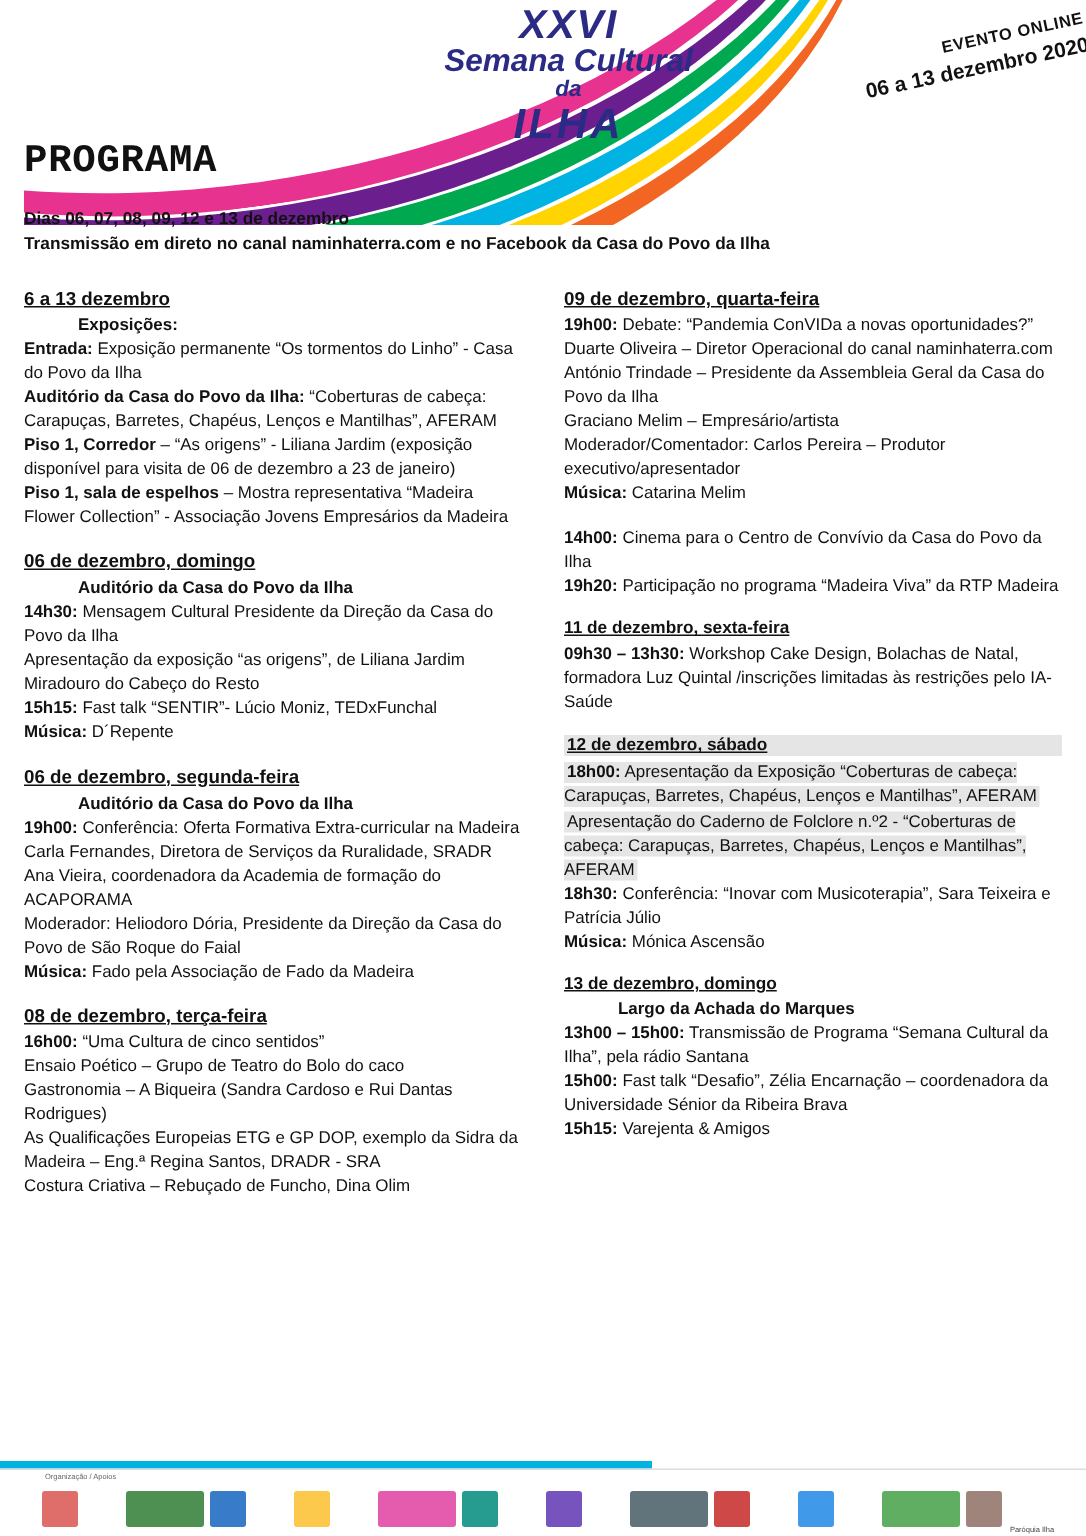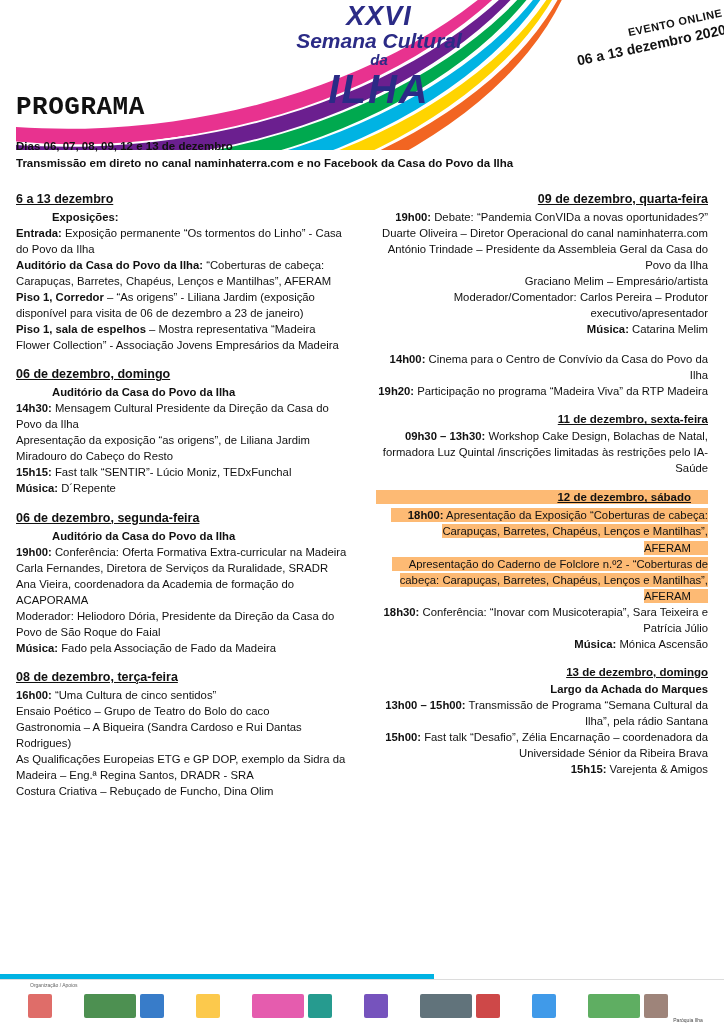--- a/index.html
+++ b/index.html
@@ -61,21 +61,21 @@
     font-style: italic;
     color: #2b2b86;
   }
   .t-da {
     font-size: 15px;
     font-weight: bold;
     font-style: italic;
     color: #2b2b86;
   }
   .t-ilha {
-    font-size: 40px;
+    font-size: 28px;
     font-weight: bold;
     font-style: italic;
     color: #2b2b86;
     letter-spacing: 2px;
   }
   .online-block {
     position: absolute;
     right: 14px;
     top: 22px;
     text-align: right;
@@ -115,21 +115,21 @@
     top: 192px;
     width: 694px;
     height: 790px;
   }
   .col {
     position: absolute;
     top: 0;
     width: 332px;
   }
   .col-left { left: 0; }
-  .col-right { left: 360px; text-align: right; }
+  .col-right { left: 360px; }
 
   .sec { margin-bottom: 14px; }
   .sec-head {
     font-size: 12.5px;
     font-weight: bold;
     text-decoration: underline;
     margin-bottom: 3px;
     color: #111;
   }
   .sec-head.small {
@@ -141,22 +141,22 @@
     color: #111;
   }
   .line b { font-weight: bold; }
   .sub-strong {
     font-size: 11.3px;
     font-weight: bold;
     line-height: 1.42;
     padding-left: 36px;
   }
   .highlight {
-    background: #fdba74;
-    padding: 1px 17px;
+    background: #e5e5e5;
+    padding: 1px 2px;
   }
 
   
   .footer {
     position: absolute;
     left: 0;
     bottom: 0;
     width: 724px;
     height: 44px;
     border-top: 1px solid #dcdcdc;

